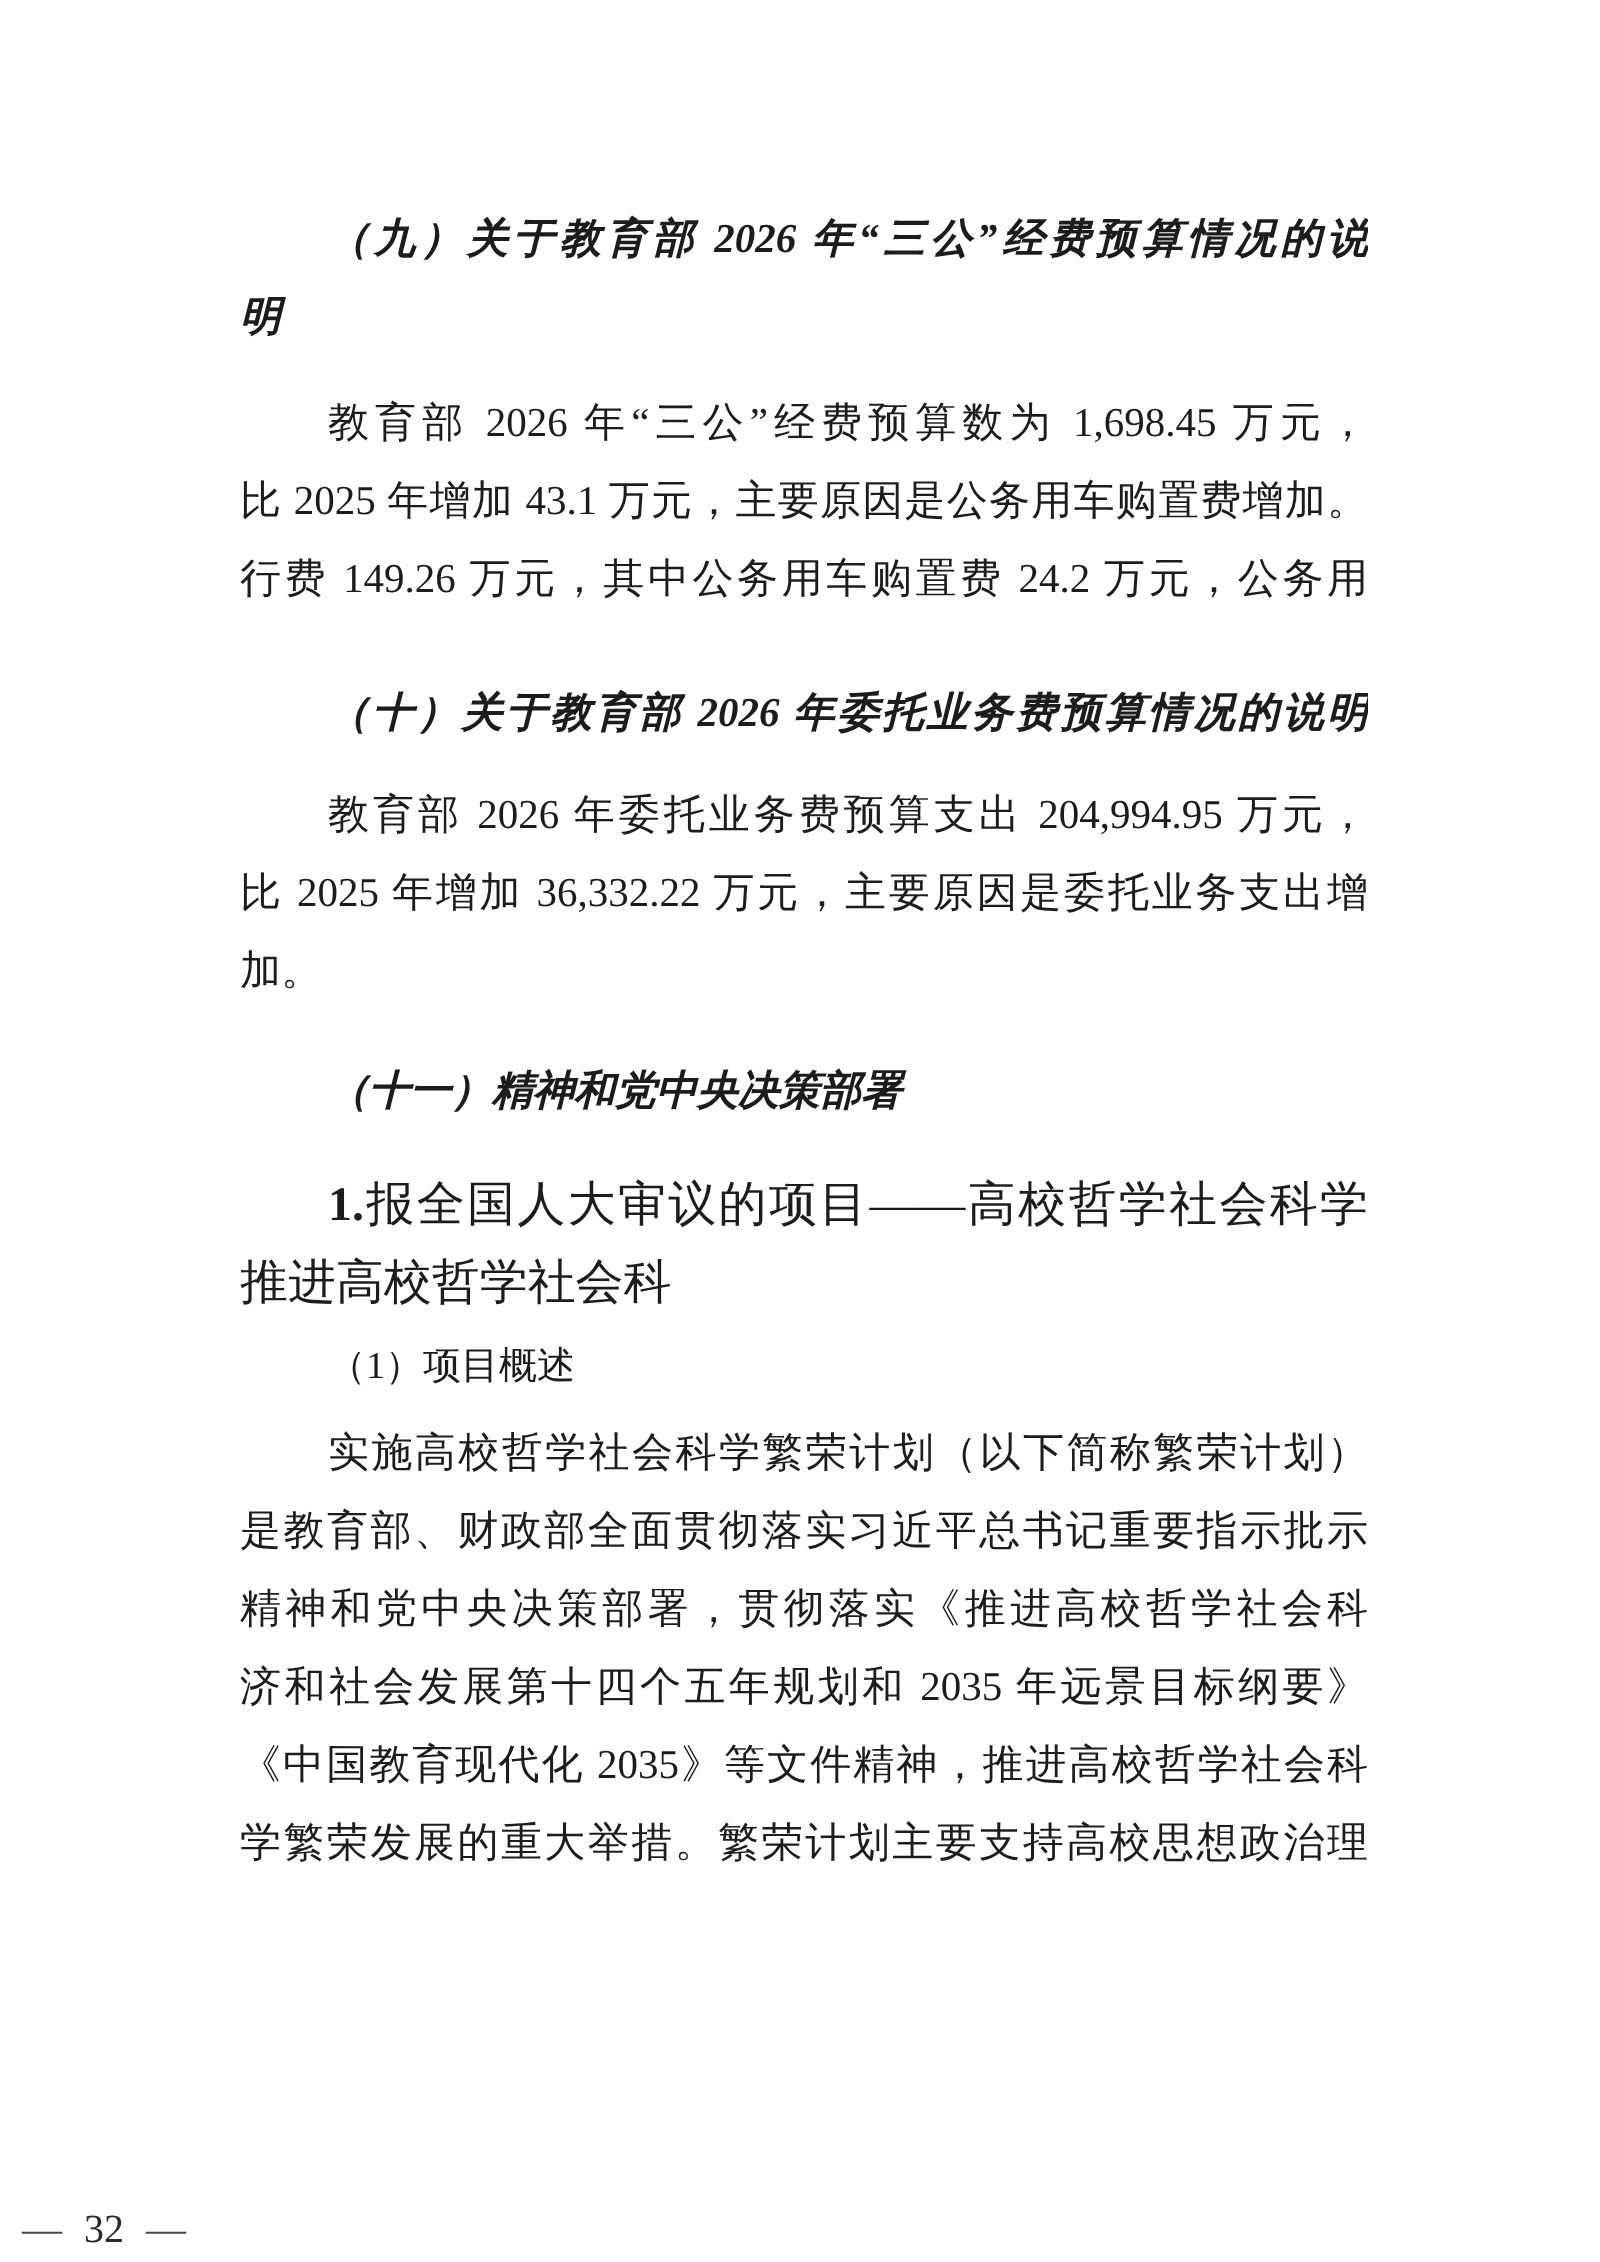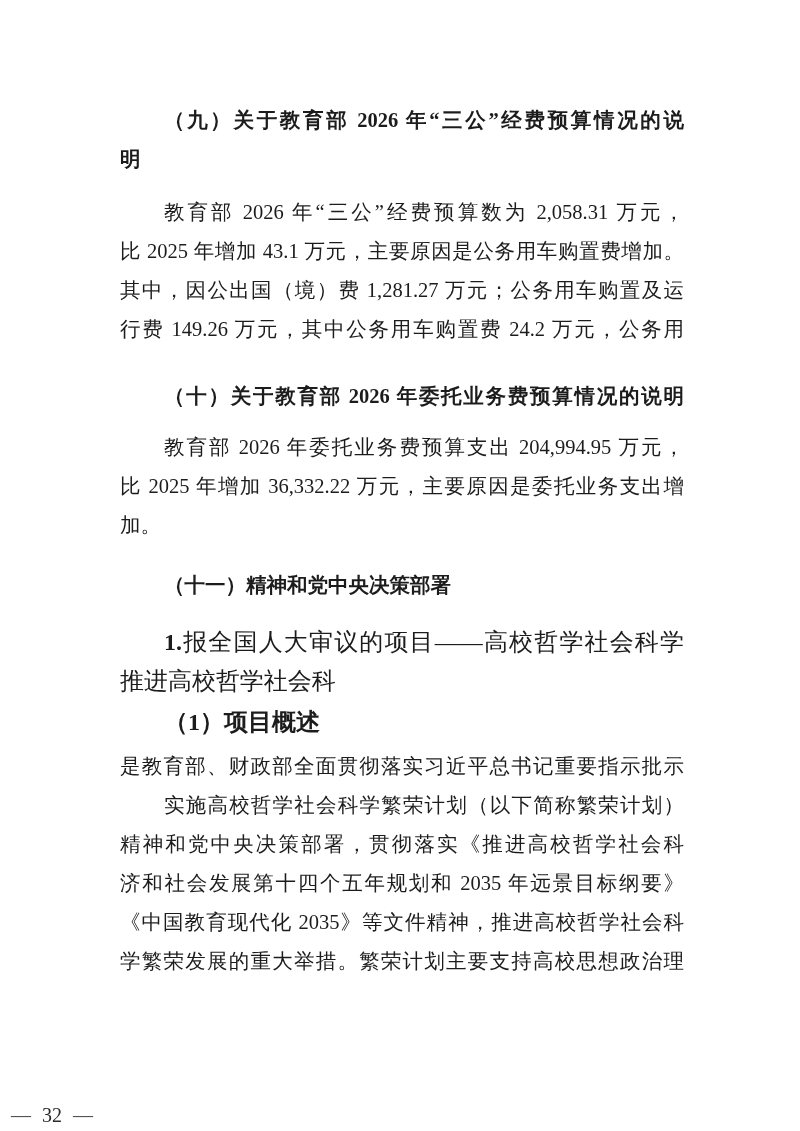--- a/index.html
+++ b/index.html
@@ -21,21 +21,21 @@
   .line {
     max-height: 39px;
     overflow: hidden;
     text-align: left;
   }
   .just {
     text-align: justify;
     text-align-last: justify;
   }
   .indent { padding-left: 44px; }
-  .heading { font-weight: 700; margin: 0; font-size: 20.5px; }
+  .heading { font-weight: 700; margin: 0; font-size: 20.5px; font-style: italic; }
   .heading .num { font-weight: 700; }
   .para { margin: 0; }
   .m-para-a  { margin-top: 14px; }
   .m-h10     { margin-top: 28px; }
   .m-para-b  { margin-top: 12px; }
   .m-h11     { margin-top: 9px;  }
   .m-sub1    { margin-top: 18px; }
   .m-sub2    { margin-top: 2px;  }
   .m-para-c  { margin-top: 5px;  }
   .subnum { font-weight: 700; }
@@ -55,23 +55,22 @@
 
 <main class="doc">
 
   <section>
     <h2 class="heading">
       <div class="line just indent"><span>（九）关于教育部 </span><span class="num">2026</span><span> 年“三公”经费预算情况的说</span></div>
       <div class="line">明</div>
     </h2>
     <p class="para m-para-a">
       </p>
-      <div class="line just indent">教育部 2026 年“三公”经费预算数为 2,058.31 万元，</div>
+      <div class="line just indent">教育部 2026 年“三公”经费预算数为 1,698.45 万元，</div>
       <div class="line just">比 2025 年增加 43.1 万元，主要原因是公务用车购置费增加。</div>
-      <div class="line just">其中，因公出国（境）费 1,281.27 万元；公务用车购置及运</div>
       <div class="line just">行费 149.26 万元，其中公务用车购置费 24.2 万元，公务用</div>
     <p></p>
   </section>
 
   <section>
     <h2 class="heading m-h10">
       <div class="line just indent"><span>（十）关于教育部 </span><span class="num">2026</span><span> 年委托业务费预算情况的说明</span></div>
     </h2>
     <p class="para m-para-b">
       </p>
@@ -84,28 +83,28 @@
   <section>
     <h2 class="heading m-h11">
       <div class="line indent">（十一）精神和党中央决策部署</div>
     </h2>
 
     <h3 class="para m-sub1" style="margin:18px 0 0 0; font-weight:400;">
       <div class="line just indent"><span class="subnum">1.</span><span>报全国人大审议的项目——高校哲学社会科学繁荣计</span></div>
       <div class="line">推进高校哲学社会科</div>
     </h3>
 
-    <h4 class="para m-sub2" style="margin:2px 0 0 0; font-weight:700; font-size:24px;">
+    <h4 class="para m-sub2" style="margin:2px 0 0 0; font-weight:400; font-size:19px;">
       <div class="line indent">（1）项目概述</div>
     </h4>
 
     <p class="para m-para-c">
       </p>
+      <div class="line just indent">实施高校哲学社会科学繁荣计划（以下简称繁荣计划）</div>
       <div class="line just">是教育部、财政部全面贯彻落实习近平总书记重要指示批示</div>
-      <div class="line just indent">实施高校哲学社会科学繁荣计划（以下简称繁荣计划）</div>
       <div class="line just">精神和党中央决策部署，贯彻落实《推进高校哲学社会科</div>
       <div class="line just">济和社会发展第十四个五年规划和 2035 年远景目标纲要》</div>
       <div class="line just">《中国教育现代化 2035》等文件精神，推进高校哲学社会科</div>
       <div class="line just">学繁荣发展的重大举措。繁荣计划主要支持高校思想政治理</div>
     <p></p>
   </section>
 
 </main>
 
 <footer class="footer">

